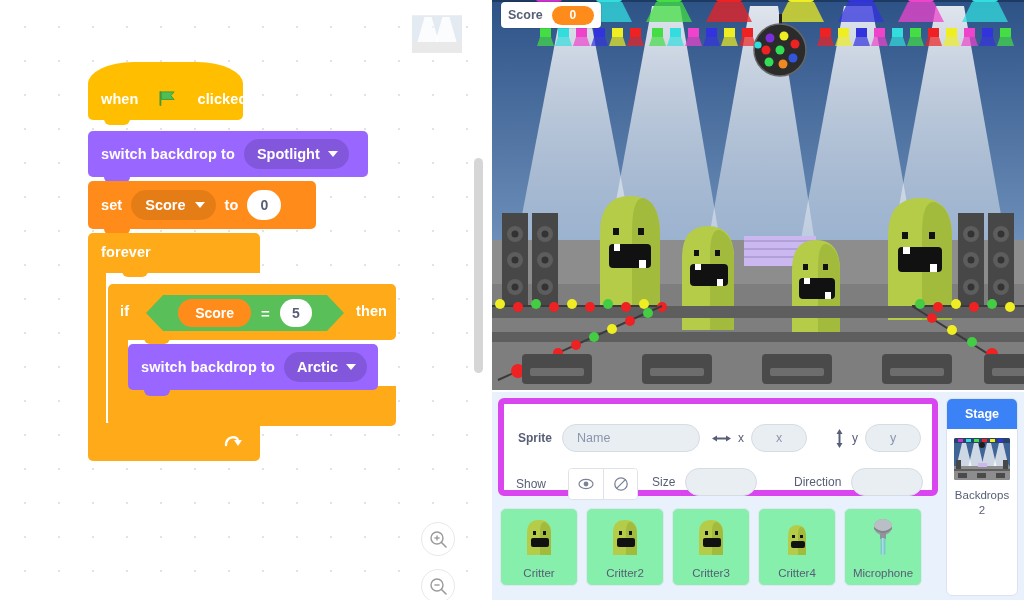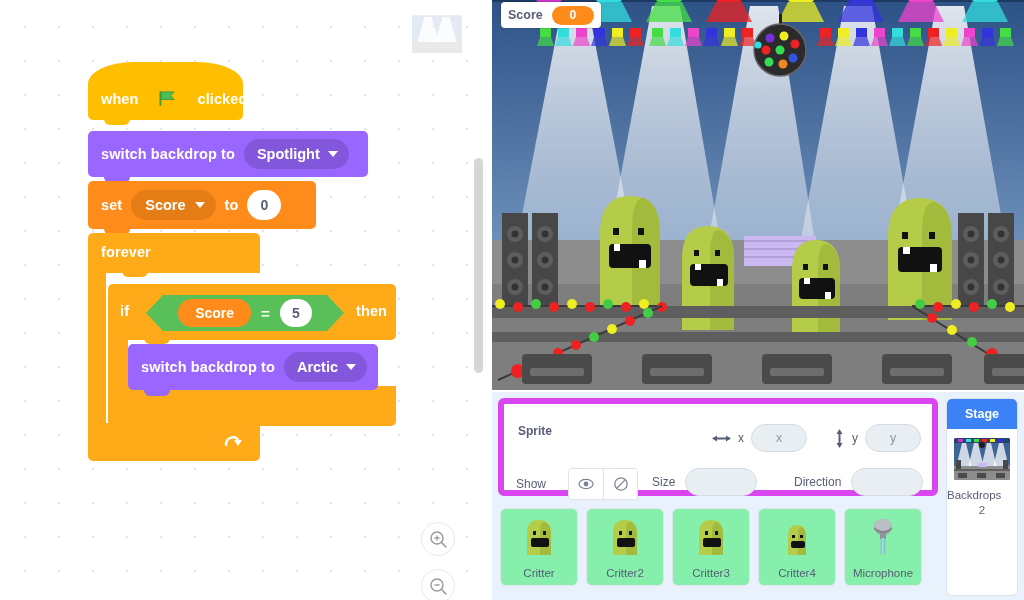--- a/index.html
+++ b/index.html
@@ -247,21 +247,21 @@
   #stage-selector .hdr {
     height: 30px; background: #3b82f6; color: #fff;
     font-size: 12.5px; font-weight: bold;
     display: flex; align-items: center; justify-content: center;
   }
   #stage-selector .stage-thumb {
     margin: 9px auto 0; width: 56px; height: 42px;
     border-radius: 2px; overflow: hidden; display: block;
   }
   #stage-selector .bd-label {
-    margin-top: 9px; text-align: left; font-size: 11.5px; color: #575e75;
+    margin-top: 9px; text-align: center; font-size: 11.5px; color: #575e75;
   }
   #stage-selector .bd-count {
     margin-top: 3px; text-align: center; font-size: 11.5px; color: #575e75;
   }
 </style>
 </head>
 <body>
 
 <div id="app">
 
@@ -676,20 +676,21 @@
       <span class="mon-val">0</span>
     </div>
   </div>
 
   <div id="sprite-area">
 
     <div id="sprite-info">
 
       <div class="si-row" style="left:14px; top:20px; gap:10px;">
         <span class="si-label">Sprite</span>
+        <span class="si-field" style="width:138px;">Name</span>
       </div>
       <div class="si-row" style="left:208px; top:20px; gap:7px;">
         <svg width="19" height="13" viewBox="0 0 19 13">
           <line x1="3" y1="6.5" x2="16" y2="6.5" stroke="#575e75" stroke-width="2"></line>
           <polygon points="0,6.5 5,3.5 5,9.5" fill="#575e75"></polygon>
           <polygon points="19,6.5 14,3.5 14,9.5" fill="#575e75"></polygon>
         </svg>
         <span class="si-sublabel">x</span>
         <span class="si-field small">x</span>
       </div>

